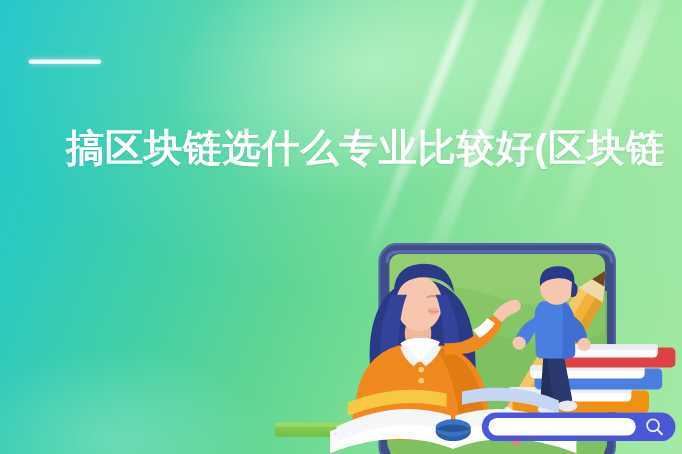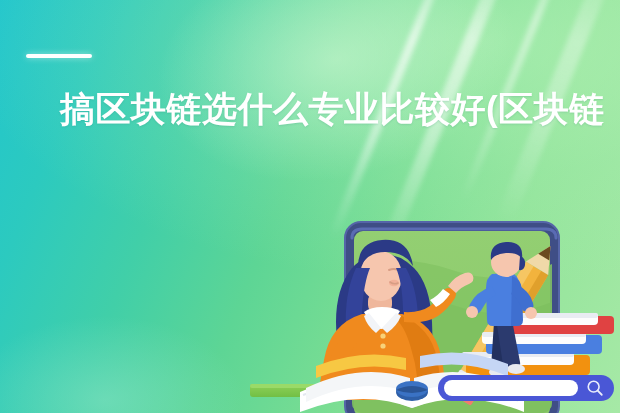--- a/index.html
+++ b/index.html
@@ -56,21 +56,21 @@
 
   
   .accent-rule{
     position:absolute;left:26px;top:54px;width:66px;height:4px;
     background:#ffffff;border-radius:2px;
     box-shadow:0 0 6px rgba(255,255,255,.5);
   }
 
   
   .title{
-    position:absolute;left:60px;top:86px;
+    position:absolute;left:60px;top:112px;
     width:560px;
     font-size:35px;
     font-weight:bold;
     color:#ffffff;
     letter-spacing:.5px;
     line-height:46px;
     white-space:nowrap;
     text-shadow:0 1px 2px rgba(40,120,110,.18);
   }
 

